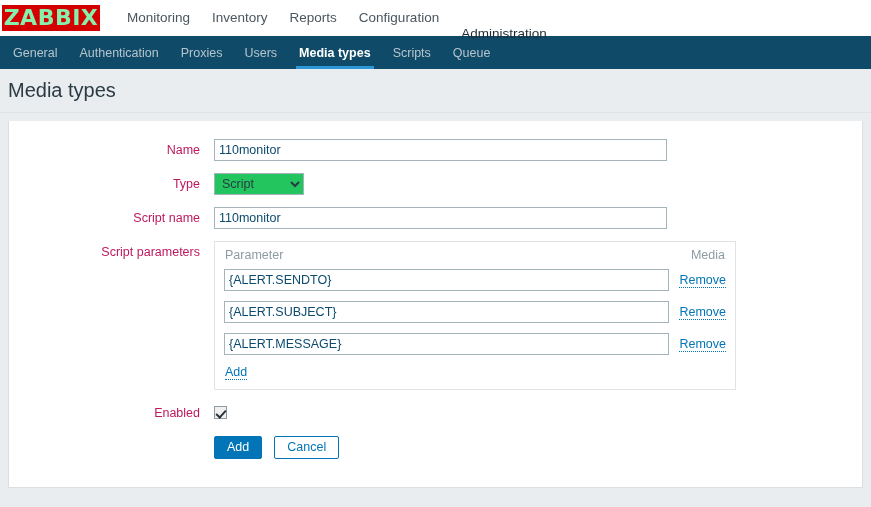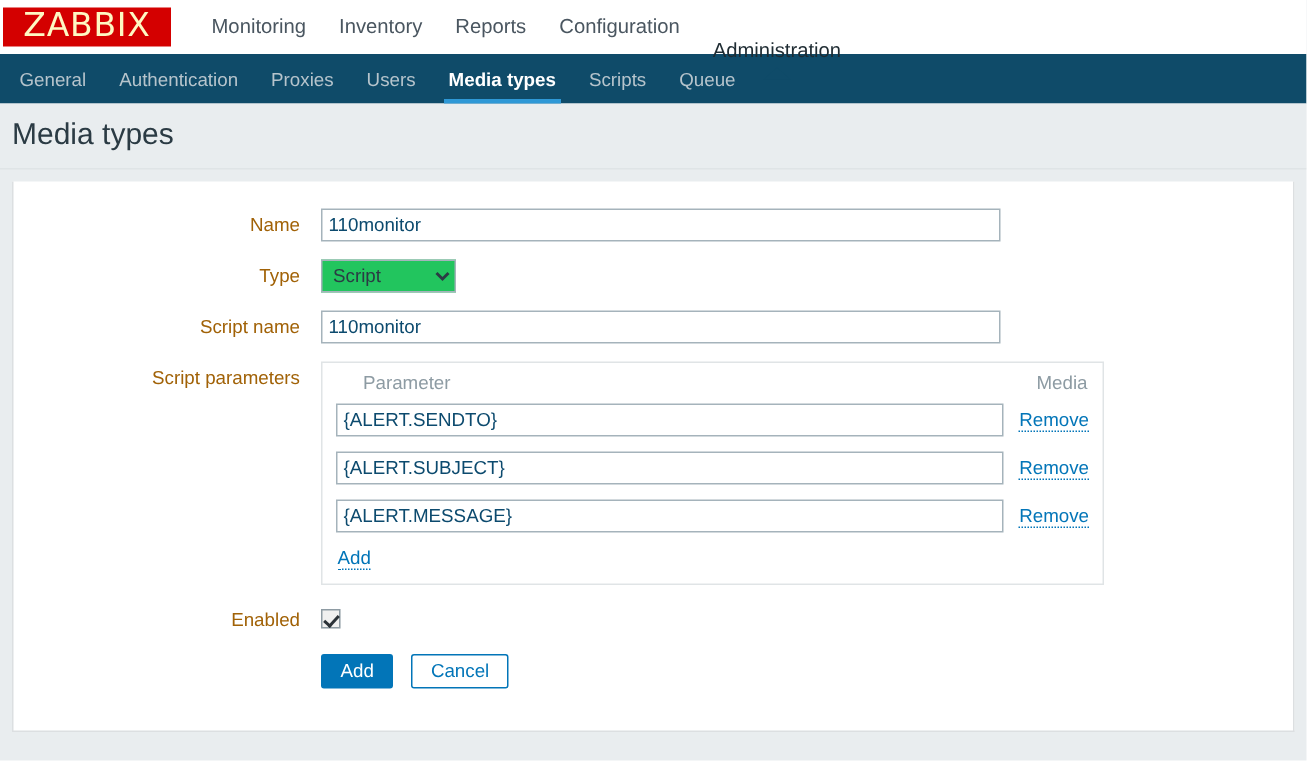--- a/index.html
+++ b/index.html
@@ -18,28 +18,28 @@
 
   
   .topbar {
     height: 36px;
     background: #ffffff;
     display: flex;
     align-items: center;
     position: relative;
   }
   .logo {
-    width: 112px;
+    width: 98px;
     height: 26px;
     margin-left: 2px;
     background: #d40000;
-    color: #fef9c3;
+    color: #86efac;
     font-family: "DejaVu Sans", sans-serif;
     font-size: 22px;
-    font-weight: normal;
+    font-weight: bold;
     letter-spacing: 0.5px;
     display: flex;
     align-items: center;
     justify-content: center;
     line-height: 1;
     user-select: none;
   }
   .topnav {
     display: flex;
     align-items: center;
@@ -133,21 +133,21 @@
   .form-row {
     display: flex;
     align-items: flex-start;
     margin-bottom: 12px;
   }
   .form-label {
     width: 205px;
     text-align: right;
     padding-right: 14px;
     font-size: 12.5px;
-    color: #a16207;
+    color: #be185d;
     line-height: 22px;
     box-sizing: border-box;
     flex: 0 0 205px;
   }
   .txt-input {
     height: 22px;
     border: 1px solid #a5b3bb;
     background: #ffffff;
     font-family: "Liberation Sans", sans-serif;
     font-size: 12.5px;
@@ -177,21 +177,20 @@
     box-sizing: border-box;
     padding: 6px 9px 10px 9px;
     background: #ffffff;
   }
   .params-head {
     display: flex;
     justify-content: space-between;
     color: #8d9ba3;
     font-size: 12.5px;
     padding: 0 1px 7px 1px;
-    margin-left: 17px;
   }
   .param-row {
     display: flex;
     align-items: center;
     margin-bottom: 10px;
   }
   .param-row .txt-input {
     width: 452px;
   }
   .link {

